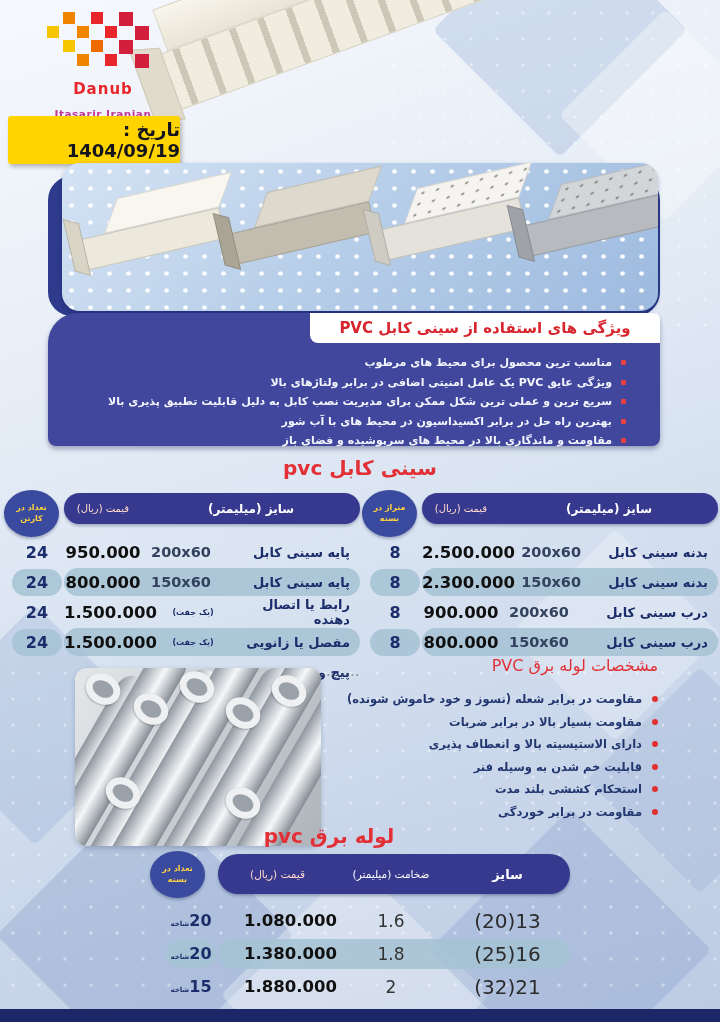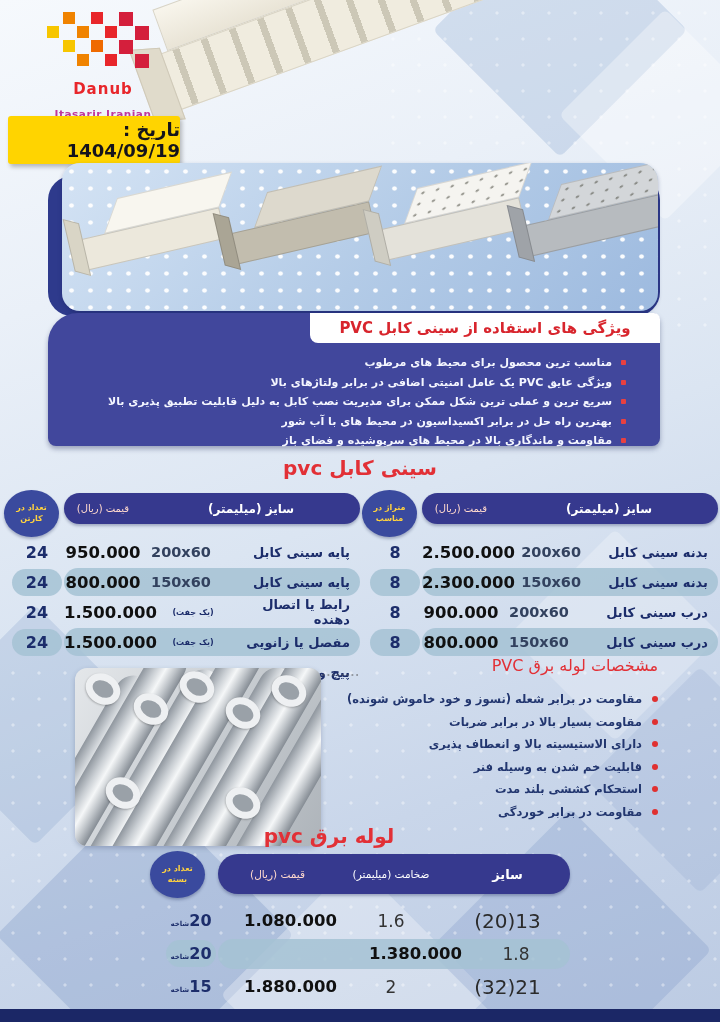--- a/index.html
+++ b/index.html
@@ -217,21 +217,21 @@
     </ul>
   </div>
 
   <div class="tray-title">سینی کابل pvc</div>
 
   <div class="ptable tray-table-right">
     <div class="t-head">
       <div class="h-size" style="width:218px;">سایز (میلیمتر)</div>
       <div class="h-price">قیمت (ریال)</div>
     </div>
-    <div class="t-badge">متراژ در مناسب</div>
+    <div class="t-badge">متراژ در بسته</div>
     <div class="t-rows">
       <div class="t-row">
         <div class="row-main">
             <div class="cell-name tt-name">بدنه سینی کابل</div>
             <div class="cell-size tt-size">200x60</div>
             <div class="cell-price">2.500.000</div>
           </div>
         <div class="qty">8</div>
       </div>
       <div class="t-row shaded">
@@ -351,20 +351,21 @@
       <div class="t-row">
         <div class="row-main">
             <div class="b-size">13(20)</div>
             <div class="b-thick">1.6</div>
             <div class="b-price">1.080.000</div>
           </div>
         <div class="qty"><span>20</span><span class="qty-unit">شاخه</span></div>
       </div>
       <div class="t-row shaded">
         <div class="row-main">
+            <div class="b-size">16(25)</div>
             <div class="b-thick">1.8</div>
             <div class="b-price">1.380.000</div>
           </div>
         <div class="qty"><span>20</span><span class="qty-unit">شاخه</span></div>
       </div>
       <div class="t-row">
         <div class="row-main">
             <div class="b-size">21(32)</div>
             <div class="b-thick">2</div>
             <div class="b-price">1.880.000</div>

